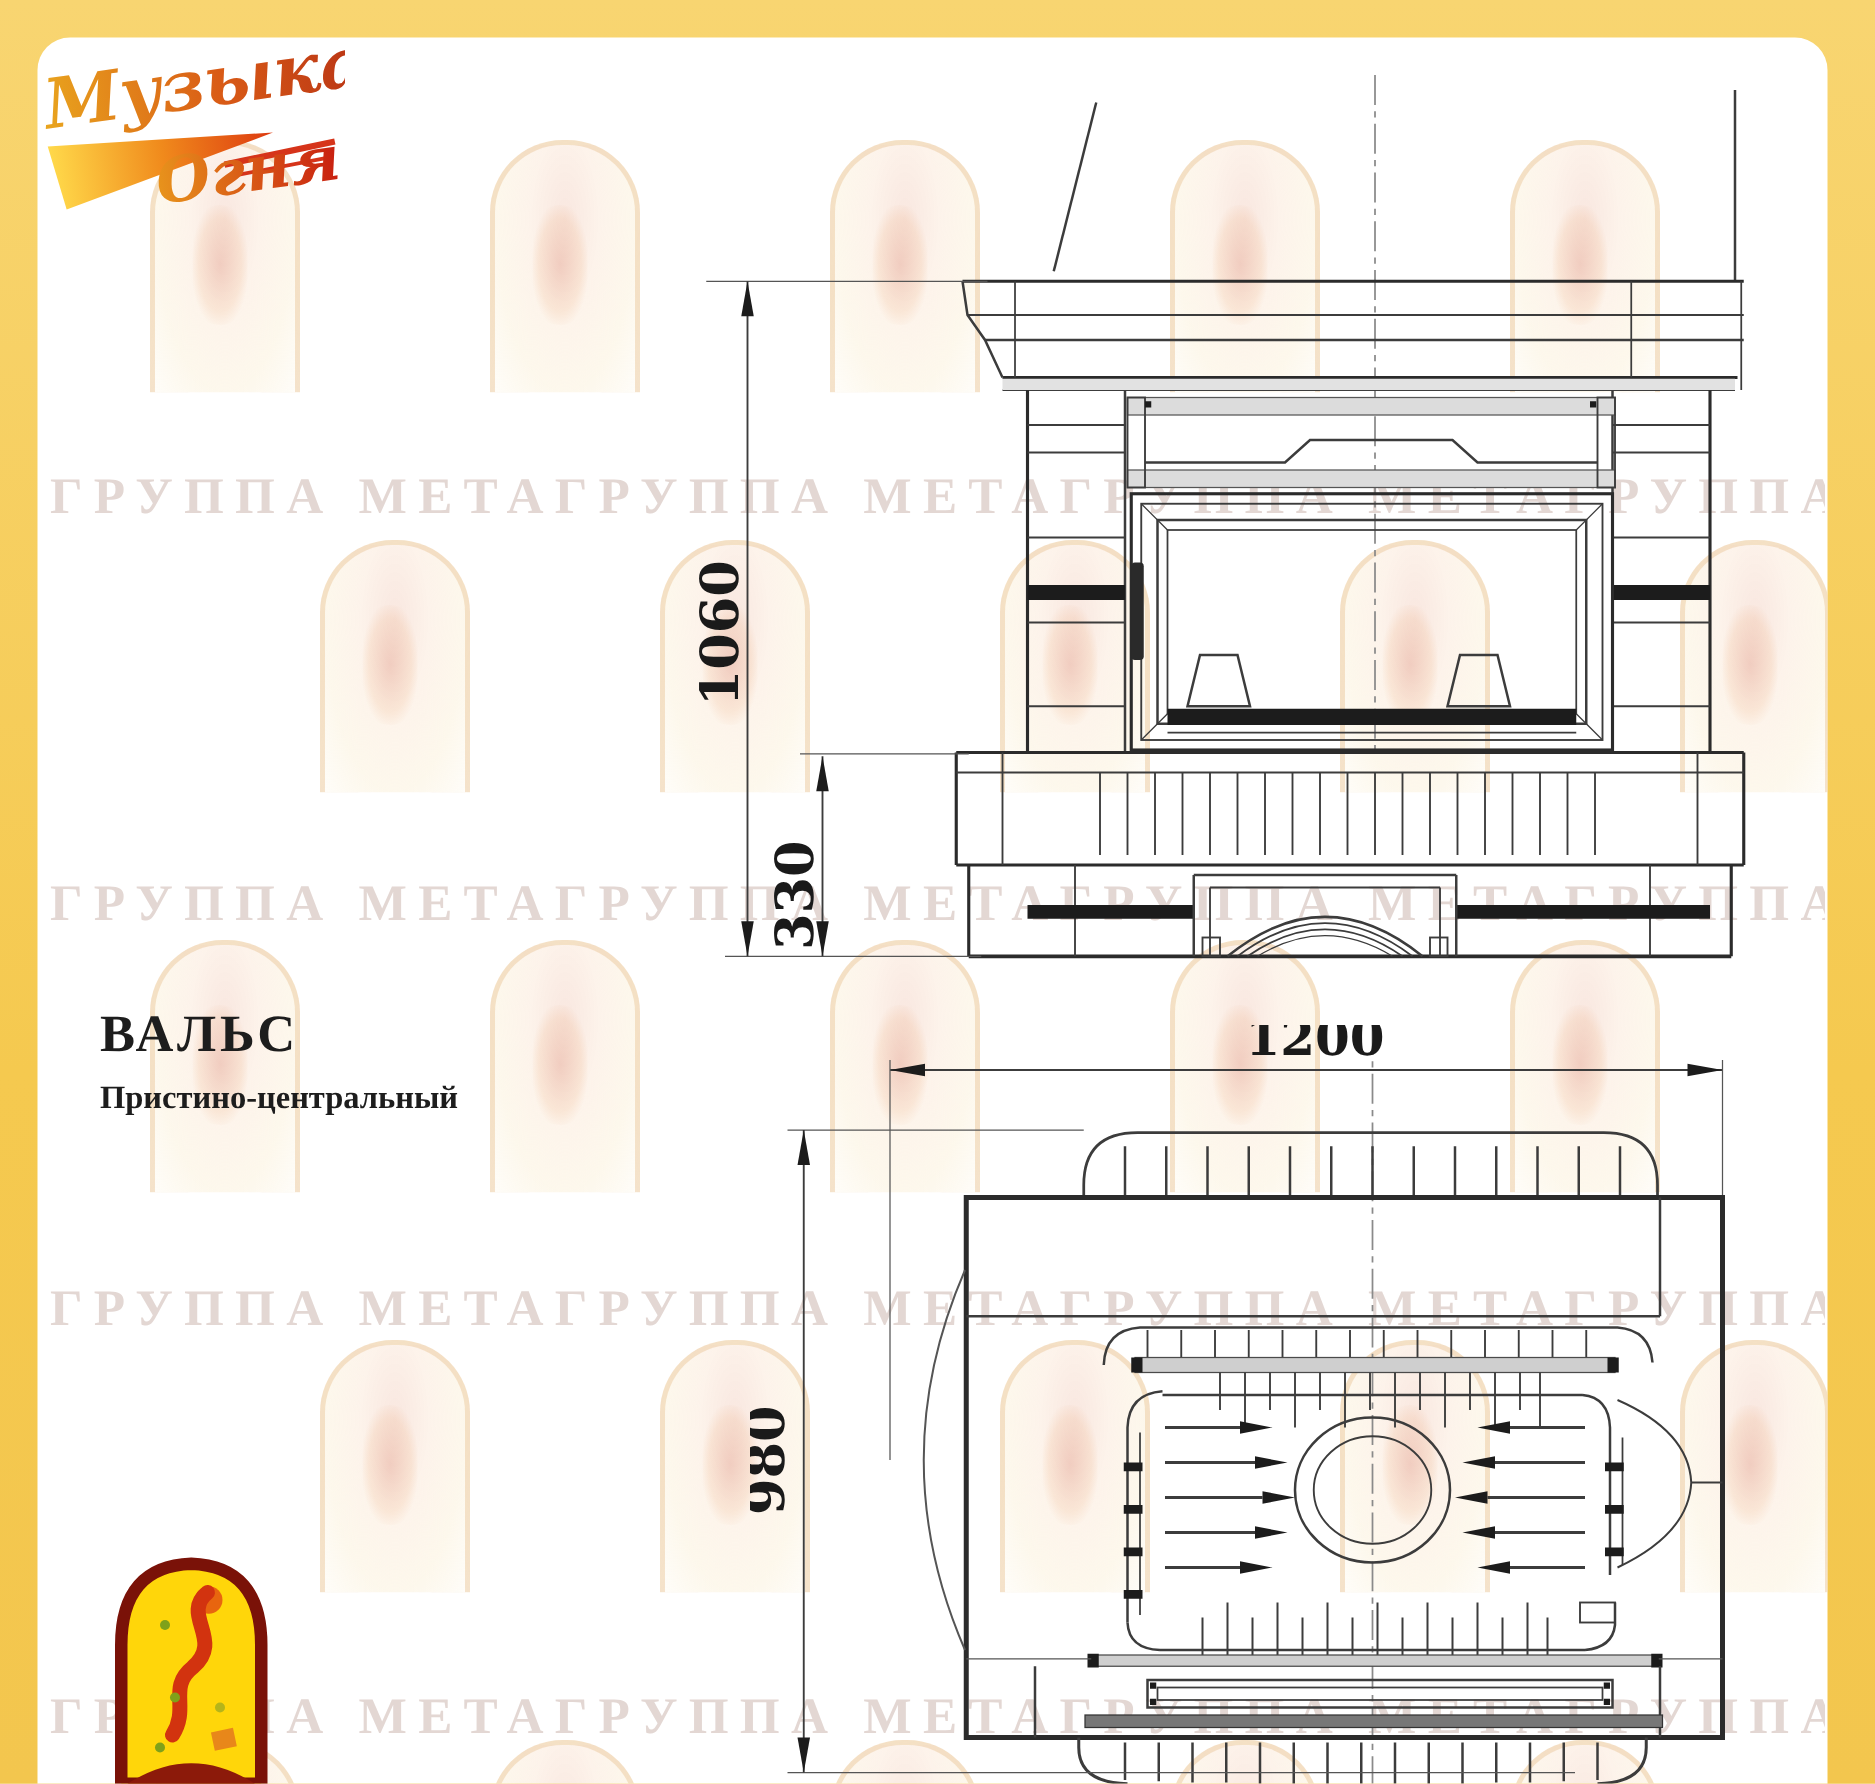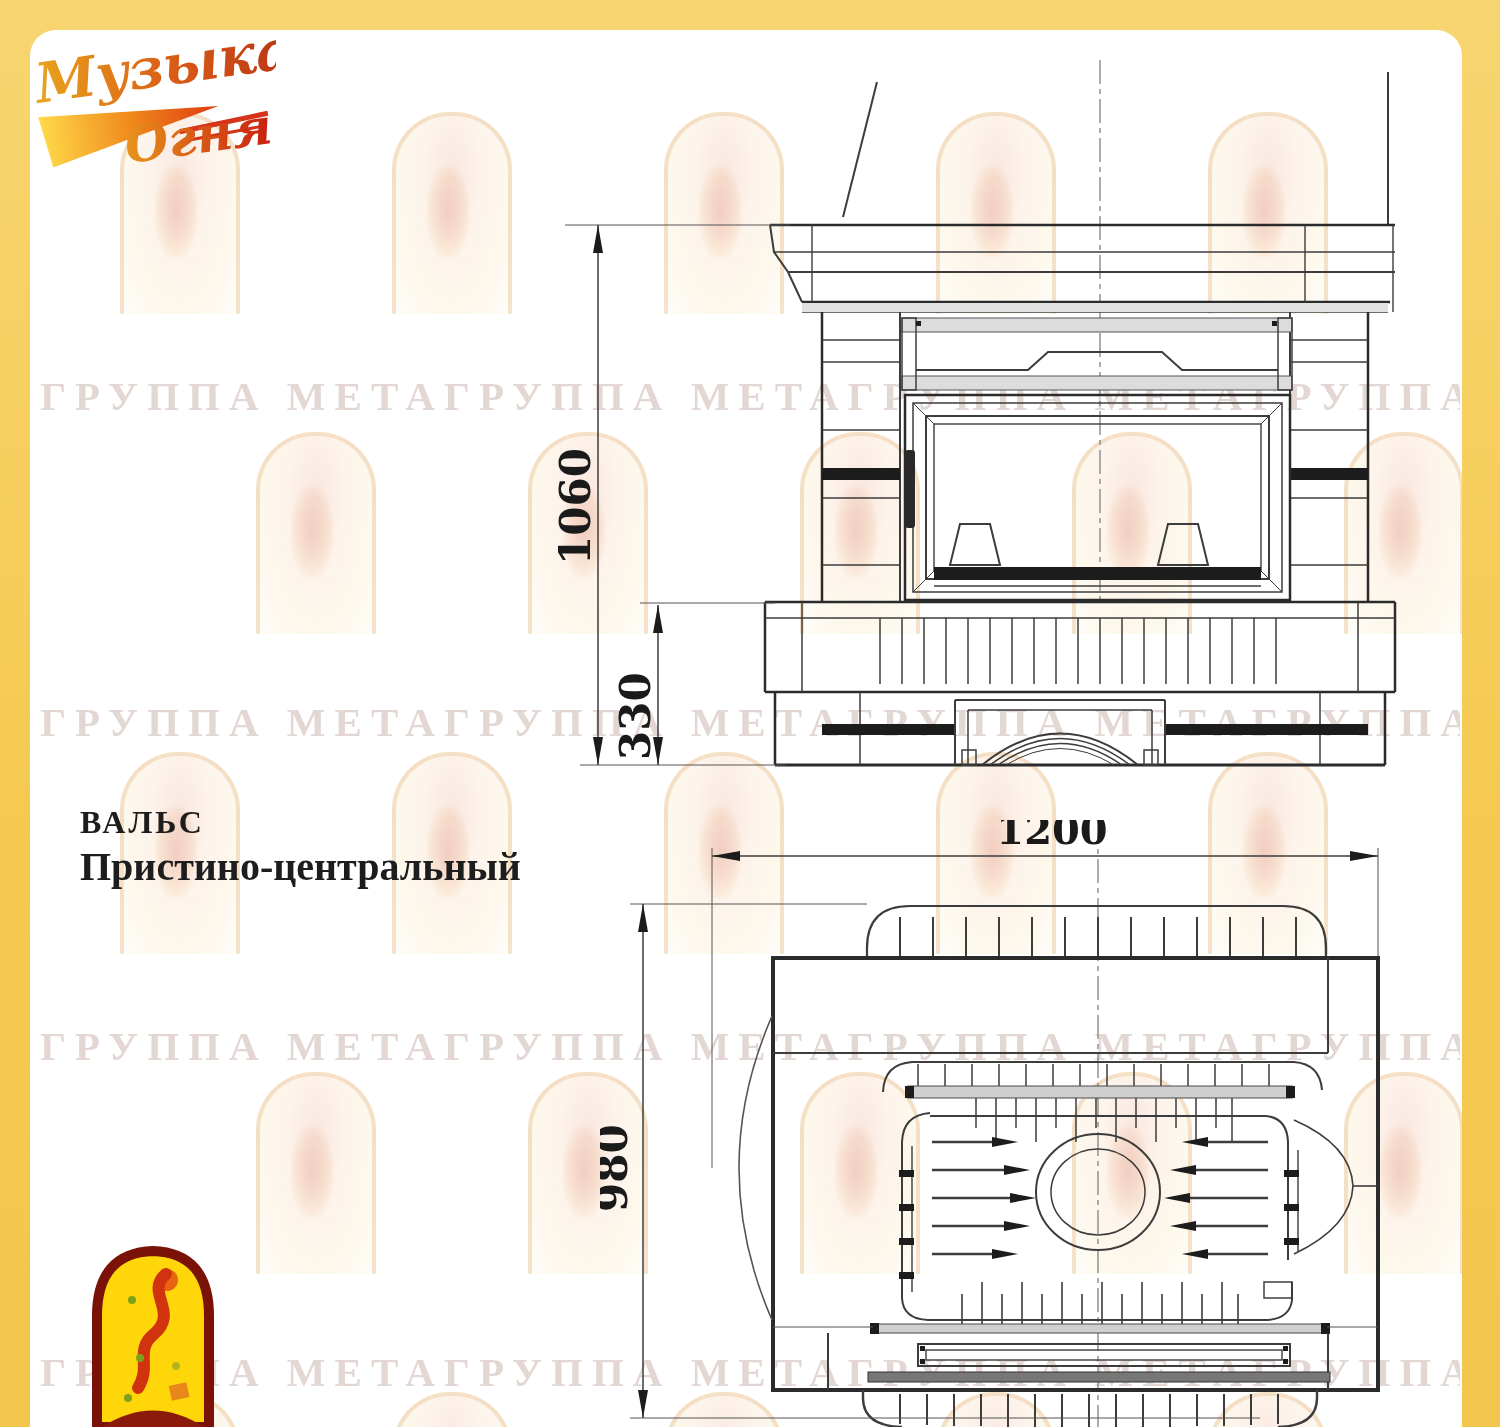--- a/index.html
+++ b/index.html
@@ -28,25 +28,25 @@
   .wm-text{
     position:absolute;left:10px;width:1420px;overflow:hidden;white-space:nowrap;
     font-weight:bold;font-size:41px;letter-spacing:9px;
     color:rgba(174,138,126,0.34);
     font-family:"Liberation Serif", serif;
   }
   
   .abs{position:absolute;z-index:3;}
   .title-block{left:80px;top:804px;color:#1D1D1D;}
   .title-block h1{
-    margin:0;font-size:32px;font-weight:bold;letter-spacing:3px;
+    margin:0;font-size:42px;font-weight:bold;letter-spacing:3px;
     font-family:"Liberation Serif", serif;
   }
   .title-block p{
-    margin:6px 0 0 0;font-size:40px;font-weight:bold;line-height:40px;
+    margin:6px 0 0 0;font-size:26px;font-weight:bold;line-height:40px;
     font-family:"Liberation Serif", serif;
   }
   svg text.dim{
     font-family:"DejaVu Serif", serif;font-weight:bold;fill:#1A1A1A;
   }
   svg .ln{stroke:#3C3C3C;fill:none;}
   svg .thick{stroke:#2B2B2B;fill:none;}
   svg .thin{stroke:#555555;fill:none;}
   svg .dark{fill:#1C1C1C;stroke:none;}
   svg .grayband{fill:#CFCFCF;stroke:#4A4A4A;stroke-width:1;}

